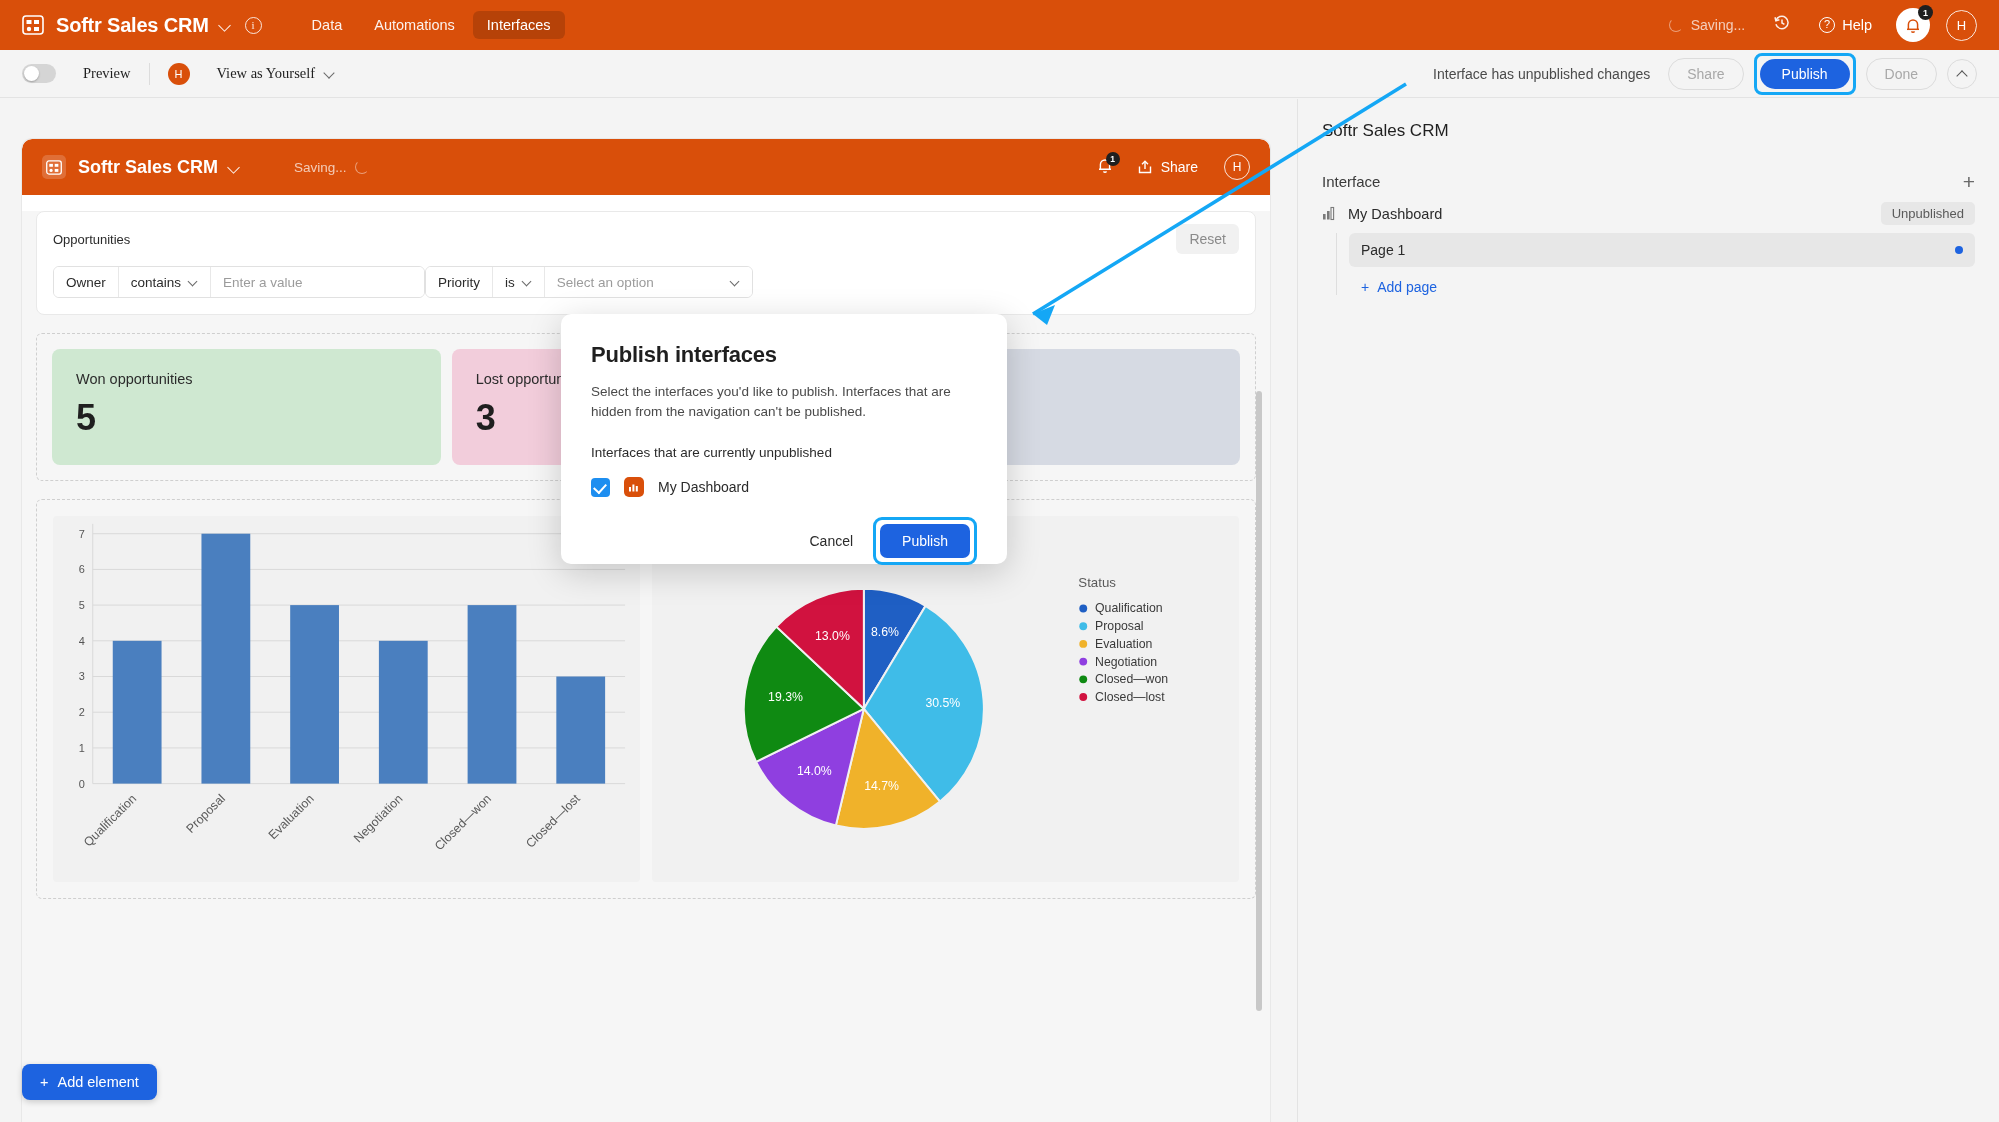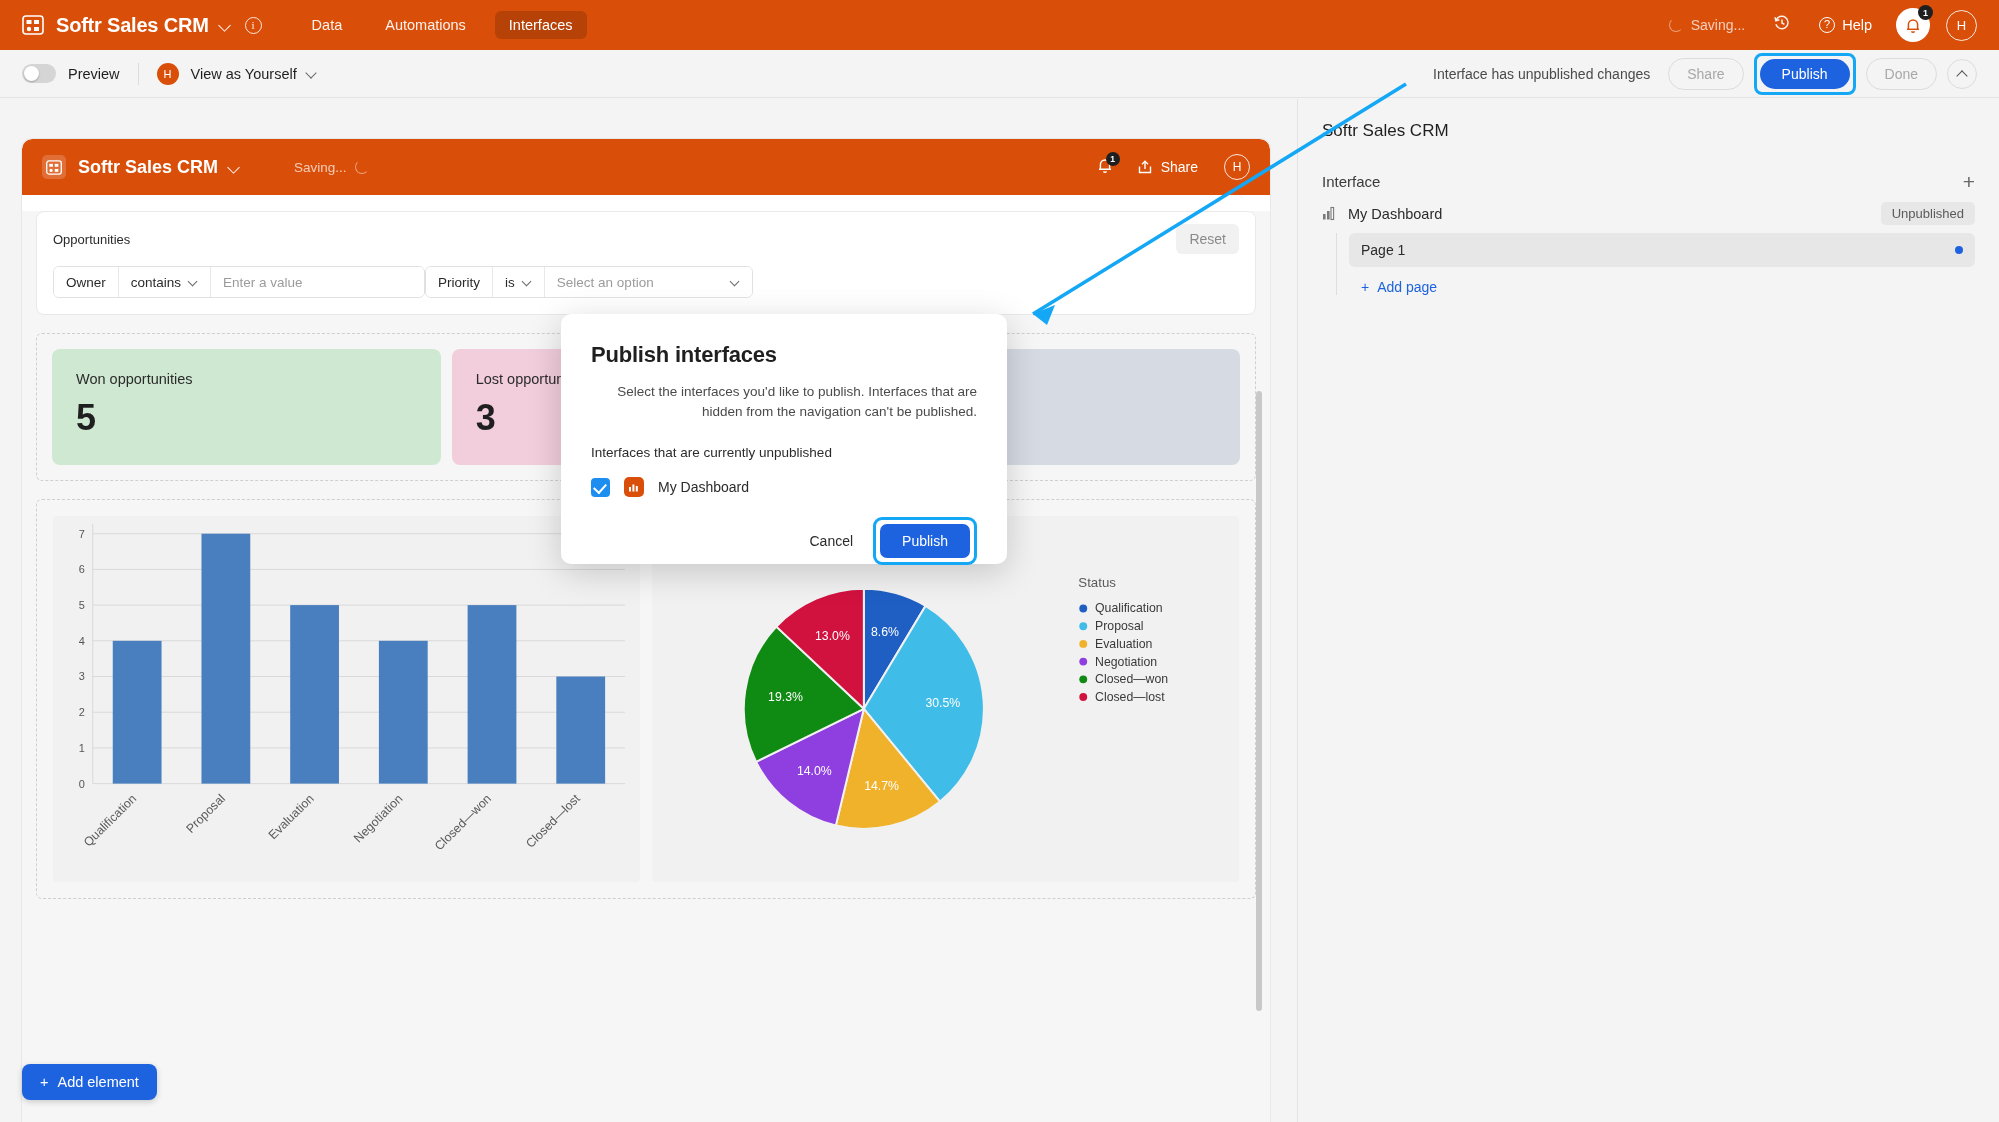--- a/index.html
+++ b/index.html
@@ -36,21 +36,21 @@
     border-right: 1.6px solid rgba(255,255,255,.92);
     border-bottom: 1.6px solid rgba(255,255,255,.92);
     transform: rotate(45deg);
   }
   .info-icon {
     width: 17px; height: 17px; border-radius: 50%;
     border: 1.4px solid rgba(255,255,255,.85);
     color: rgba(255,255,255,.9); font-size: 11px; line-height: 14px;
     text-align: center; margin-left: 14px; font-family: "Liberation Serif", serif;
   }
-  .nav-tabs { display: flex; align-items: center; gap: 15px; margin-left: 36px; }
+  .nav-tabs { display: flex; align-items: center; gap: 4px; margin-left: 36px; }
   .nav-tab {
     color: rgba(255,255,255,.93); font-size: 14.5px; padding: 6px 14px;
     border-radius: 6px; cursor: pointer; white-space: nowrap;
   }
   .nav-tab.active { background: rgba(0,0,0,.16); color: #fff; }
   .topbar-right {
     margin-left: auto; display: flex; align-items: center; gap: 0; padding-right: 22px;
   }
   .saving-wrap { display: flex; align-items: center; gap: 8px; color: rgba(255,255,255,.72); font-size: 14px; }
   .spinner {
@@ -87,21 +87,21 @@
   }
   .switch {
     width: 34px; height: 19px; border-radius: 10px; background: #d5d5d5;
     position: relative; flex: none;
   }
   .switch::after {
     content: ""; position: absolute; top: 2px; left: 2px;
     width: 15px; height: 15px; border-radius: 50%; background: #fff;
     box-shadow: 0 1px 2px rgba(0,0,0,.25);
   }
-  .tb-label { font-size: 14.5px; color: #1f1f1f; margin-left: 12px; }
+  .tb-label { font-size: 14.5px; color: #1f1f1f; margin-left: 27px; font-family: Liberation Serif, serif; }
   .tb-div { width: 1px; height: 22px; background: #dcdcdc; margin: 0 18px; }
   .avatar-sm {
     width: 22px; height: 22px; border-radius: 50%; background: #d94f0a;
     color: #fff; font-size: 11px; display: flex; align-items: center; justify-content: center;
   }
   .chev-dk { display:inline-block; width:11px; height:11px; position:relative; margin-left:9px; }
   .chev-dk::after {
     content:""; position:absolute; left:1px; top:1px; width:7px; height:7px;
     border-right:1.5px solid #6a6a6a; border-bottom:1.5px solid #6a6a6a; transform:rotate(45deg);
   }
@@ -229,21 +229,21 @@
   .add-page { display:flex; align-items:center; gap:8px; color:#1d63e0; font-size:14px;
     padding: 12px 12px 0 12px; }
 
   
   .modal {
     position: absolute; left: 561px; top: 314px; width: 446px; height: 250px;
     background: #fff; border-radius: 10px; box-shadow: 0 8px 34px rgba(0,0,0,.18);
     padding: 28px 30px 22px 30px; z-index: 50;
   }
   .modal-title { font-size: 22px; font-weight: bold; color:#1f1f1f; letter-spacing:-.2px; }
-  .modal-desc { font-size: 13.5px; color:#4a4a4a; line-height: 1.45; margin-top: 14px; text-align: right; }
+  .modal-desc { font-size: 13.5px; color:#4a4a4a; line-height: 1.45; margin-top: 14px; }
   .modal-section { font-size: 13.5px; color:#2b2b2b; margin-top: 24px; }
   .modal-item { display:flex; align-items:center; gap: 14px; margin-top: 17px; }
   .cbx { width:19px; height:19px; border-radius:4px; background:#1d8ef0; position:relative; flex:none; }
   .cbx::after { content:""; position:absolute; left:5px; top:3px; width:6px; height:10px;
     border-right:2px solid #fff; border-bottom:2px solid #fff; transform:rotate(42deg); }
   .dash-icon { width:20px; height:20px; border-radius:5px; background:#d94f0a;
     display:flex; align-items:center; justify-content:center; flex:none; }
   .modal-item-label { font-size:14px; color:#2b2b2b; }
   .modal-actions { display:flex; align-items:center; justify-content:flex-end; gap: 4px; margin-top: 20px; }
   .btn-cancel { font-size:14px; color:#2b2b2b; padding: 9px 16px; background:none; border:none; }

